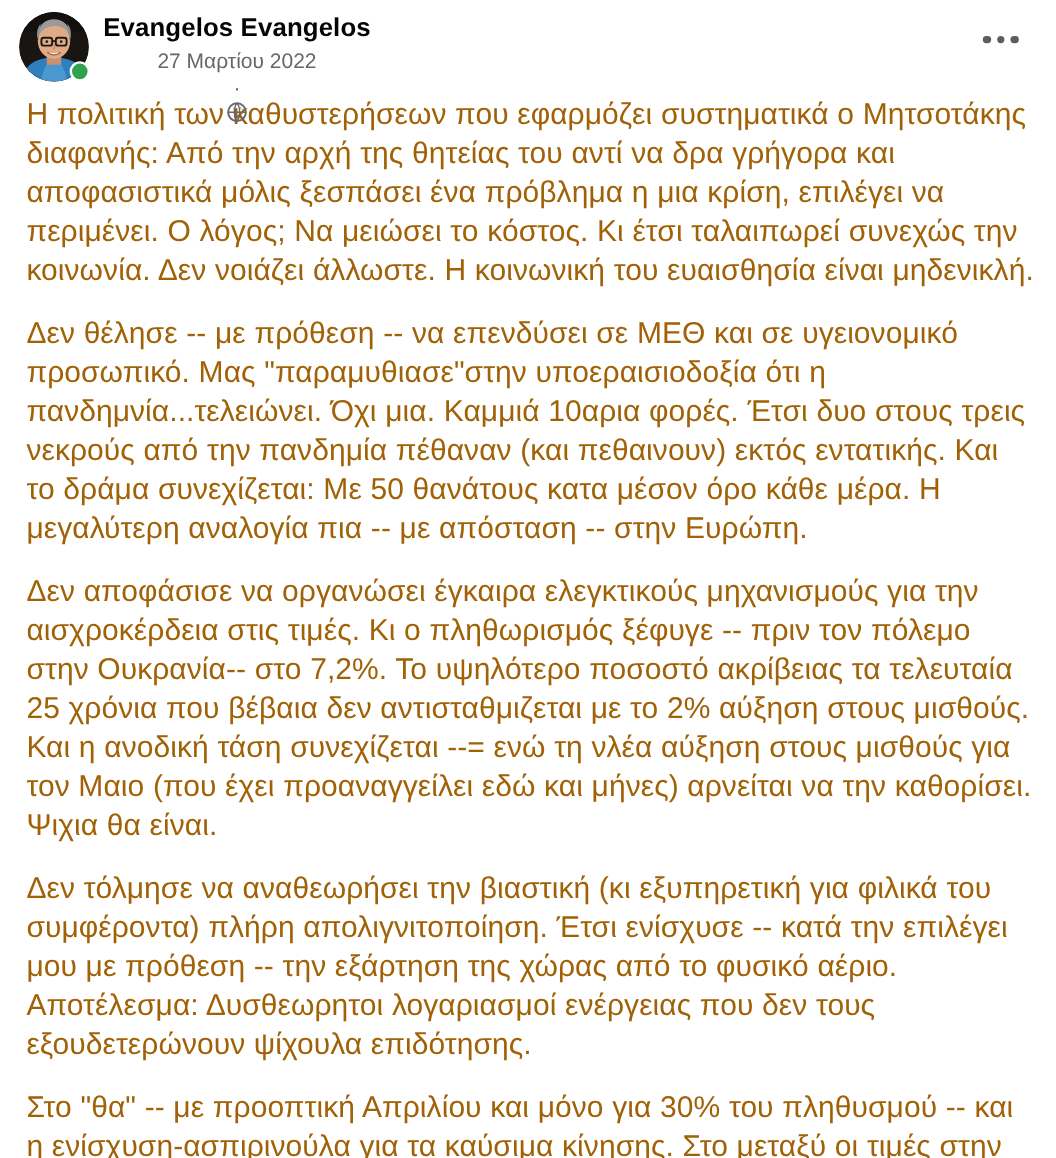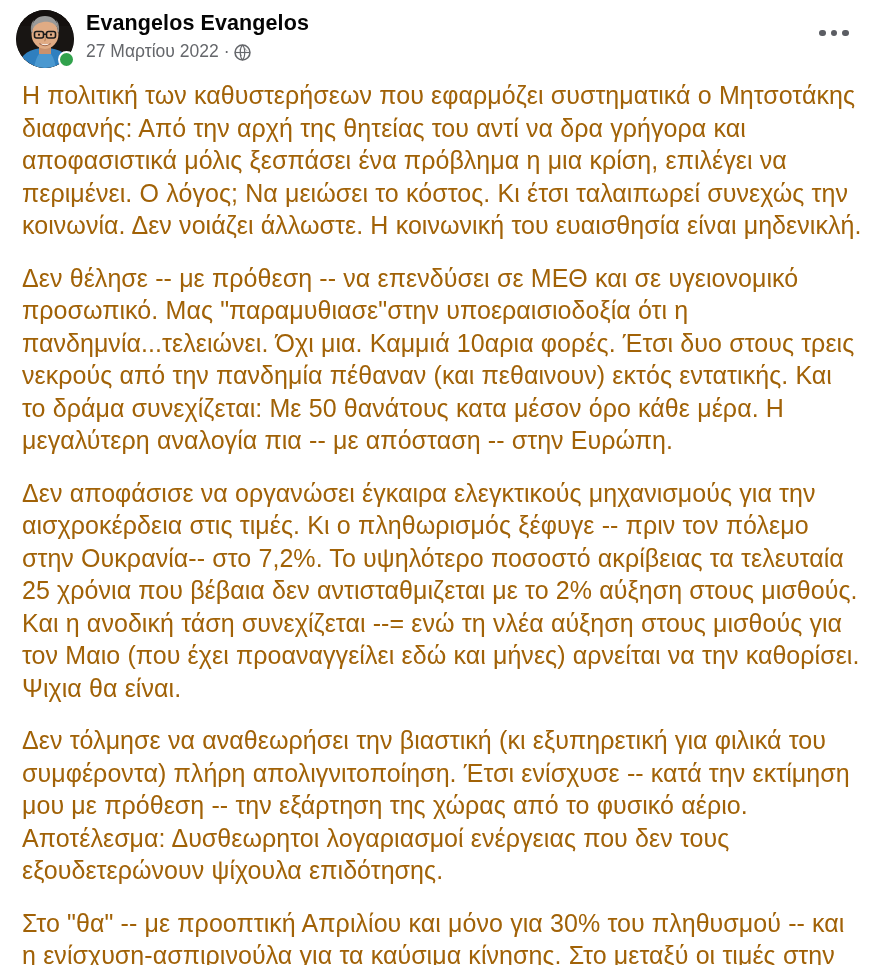--- a/index.html
+++ b/index.html
@@ -81,20 +81,21 @@
   }
 
   .meta-row {
     display: flex;
     align-items: center;
     margin-top: 4px;
     font-size: 17.5px;
     line-height: 22px;
     color: #65676b;
     white-space: nowrap;
+    flex-direction: column;
   }
   .meta-sep {
     margin: 0 5px;
     color: #65676b;
     font-size: 17.5px;
   }
   .globe-icon {
     display: inline-flex;
     align-items: center;
     width: 17px;
@@ -208,17 +209,17 @@
       <span class="dot"></span>
       <span class="dot"></span>
       <span class="dot"></span>
     </div>
   </div>
 
   <div class="post-body">
     <p>Η πολιτική των καθυστερήσεων που εφαρμόζει συστηματικά ο Μητσοτάκης διαφανής: Από την αρχή της θητείας του αντί να δρα γρήγορα και αποφασιστικά μόλις ξεσπάσει ένα πρόβλημα η μια κρίση, επιλέγει να περιμένει. Ο λόγος; Να μειώσει το κόστος. Κι έτσι ταλαιπωρεί συνεχώς την κοινωνία. Δεν νοιάζει άλλωστε. Η κοινωνική του ευαισθησία είναι μηδενικλή.</p>
     <p>Δεν θέλησε -- με πρόθεση -- να επενδύσει σε ΜΕΘ και σε υγειονομικό προσωπικό. Μας "παραμυθιασε"στην υποεραισιοδοξία ότι η πανδημνία...τελειώνει. Όχι μια. Καμμιά 10αρια φορές. Έτσι δυο στους τρεις νεκρούς από την πανδημία πέθαναν (και πεθαινουν)  εκτός εντατικής. Και το δράμα συνεχίζεται: Με 50 θανάτους κατα μέσον όρο κάθε μέρα. Η μεγαλύτερη αναλογία πια -- με απόσταση -- στην Ευρώπη.</p>
     <p>Δεν αποφάσισε να οργανώσει έγκαιρα ελεγκτικούς μηχανισμούς για την αισχροκέρδεια στις τιμές. Κι ο πληθωρισμός ξέφυγε -- πριν τον πόλεμο στην Ουκρανία-- στο 7,2%. Το υψηλότερο ποσοστό ακρίβειας τα τελευταία 25 χρόνια που βέβαια δεν αντισταθμιζεται με το 2% αύξηση στους μισθούς. Και η ανοδική τάση συνεχίζεται --= ενώ τη νλέα αύξηση στους μισθούς για τον Μαιο (που έχει προαναγγείλει εδώ και μήνες) αρνείται να την καθορίσει. Ψιχια θα είναι.</p>
-    <p>Δεν τόλμησε να αναθεωρήσει την βιαστική (κι εξυπηρετική για φιλικά του συμφέροντα) πλήρη απολιγνιτοποίηση. Έτσι ενίσχυσε -- κατά την εκτίμηση μου με πρόθεση -- την εξάρτηση της χώρας από το φυσικό αέριο. Αποτέλεσμα: Δυσθεωρητοι λογαριασμοί ενέργειας που δεν τους εξουδετερώνουν ψίχουλα επιδότησης.</p>
+    <p>Δεν τόλμησε να αναθεωρήσει την βιαστική (κι εξυπηρετική για φιλικά του συμφέροντα) πλήρη απολιγνιτοποίηση. Έτσι ενίσχυσε -- κατά την επιλέγει μου με πρόθεση -- την εξάρτηση της χώρας από το φυσικό αέριο. Αποτέλεσμα: Δυσθεωρητοι λογαριασμοί ενέργειας που δεν τους εξουδετερώνουν ψίχουλα επιδότησης.</p>
     <p>Στο "θα" -- με προοπτική Απριλίου και μόνο για 30% του πληθυσμού -- και η ενίσχυση-ασπιρινούλα για τα καύσιμα κίνησης. Στο μεταξύ οι τιμές στην αντλία συνεχίζοπυν την απογειωση τους. Ενώ η δήθεν πρόθεση για φορολόγηση με 90% ( προσοχή: τη λέξη φορολόγηση την αποφεύγει ο Μητδσοτακης!) των υπερκερδών μαλλον θα παραμείνει πρόθεση. Παραπειστικό τρικ  φαίνεται πως είναι.</p>
   </div>
 
 </div>
 
 </body></html>

